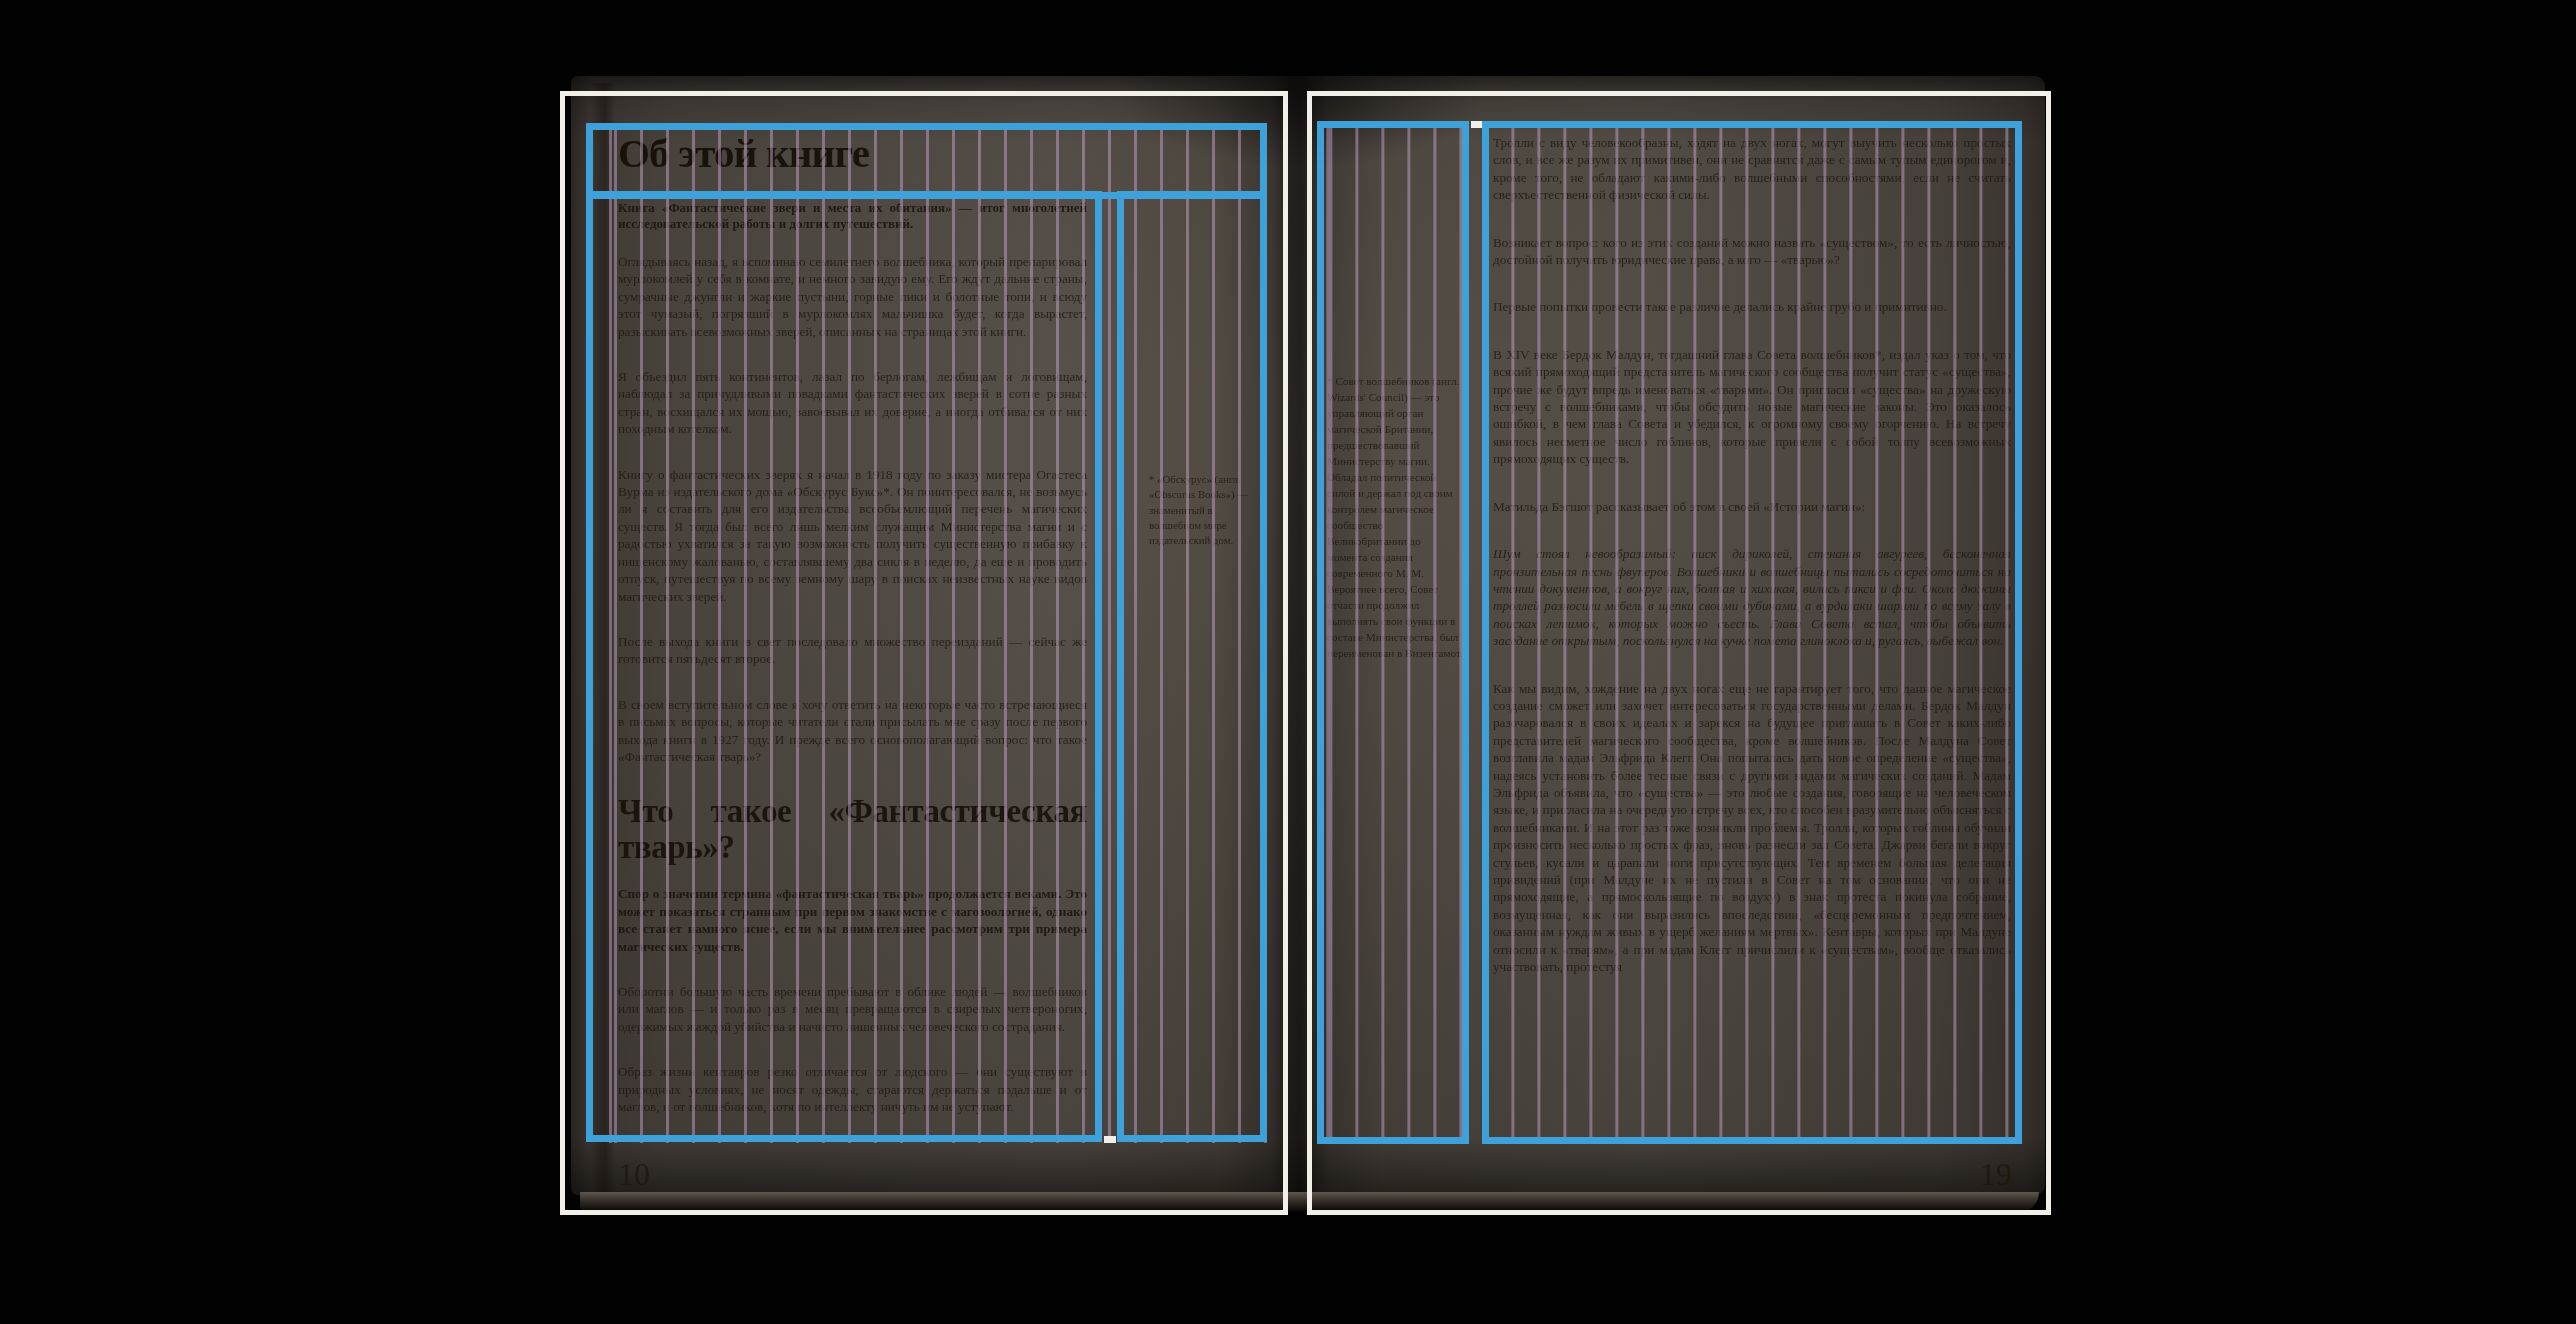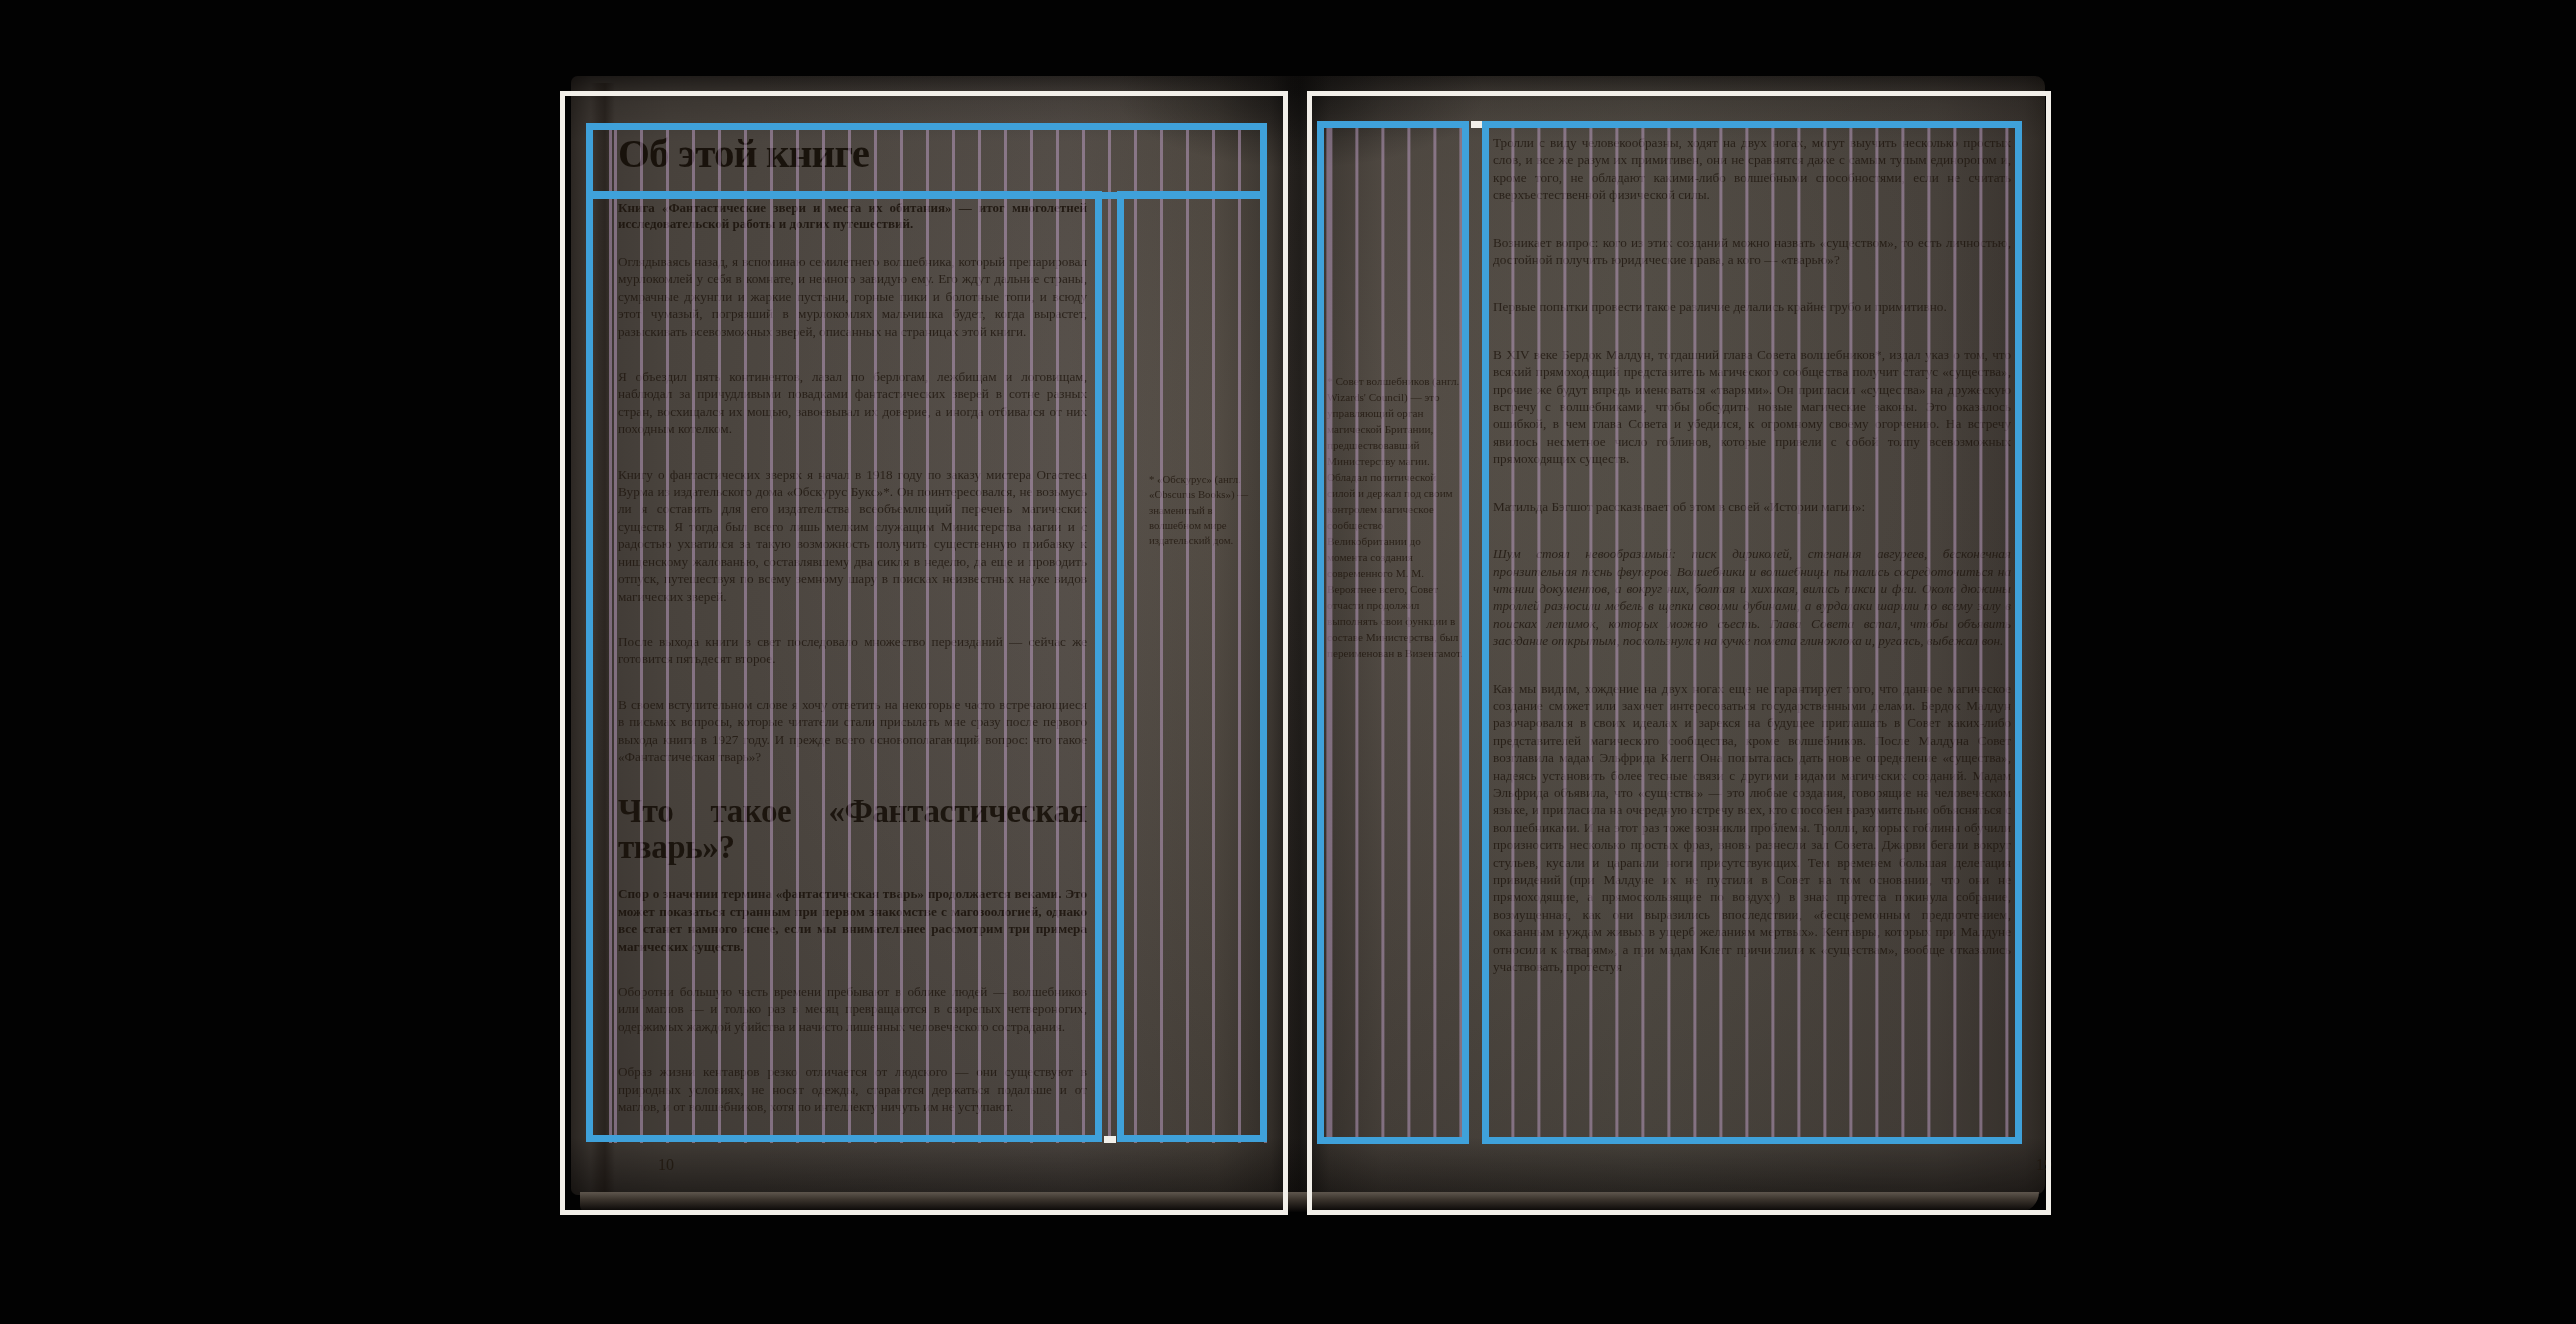--- a/index.html
+++ b/index.html
@@ -57,21 +57,21 @@
   .h2{font-size:33px;font-weight:bold;letter-spacing:-0.4px;color:rgba(22,15,8,.88);
       margin:1.7px 0 20px 0;line-height:36px;}
   .lead{font-weight:bold;color:rgba(26,18,10,.85);}
   .body-right{position:absolute;left:1493px;top:134px;width:518px;font-size:13.2px;line-height:17.4px;
       text-align:justify;}
   .body-right p{margin:0 0 30px 0;}
   .quote{font-style:italic;}
   .mnote{position:absolute;font-size:10.8px;line-height:15.3px;text-align:left;color:rgba(32,23,14,.8);}
   .mnote.left {left:1149px;top:472px;width:114px;}
   .mnote.right{left:1327px;top:373px;width:137px;font-size:11.2px;line-height:16px;}
-  .pagenum{position:absolute;font-size:16px;color:rgba(32,23,14,.85);margin-left:40px;}
+  .pagenum{position:absolute;font-size:32px;color:rgba(32,23,14,.85);}
   .pagenum.n10{left:618px;top:1156px;}
   .pagenum.n11{left:1929px;top:1156px;width:83px;text-align:right;}
 </style>
 </head>
 <body>
 
 <div id="canvas">
 
   <div class="book"></div>
   <div class="cover-edge-left"></div>

